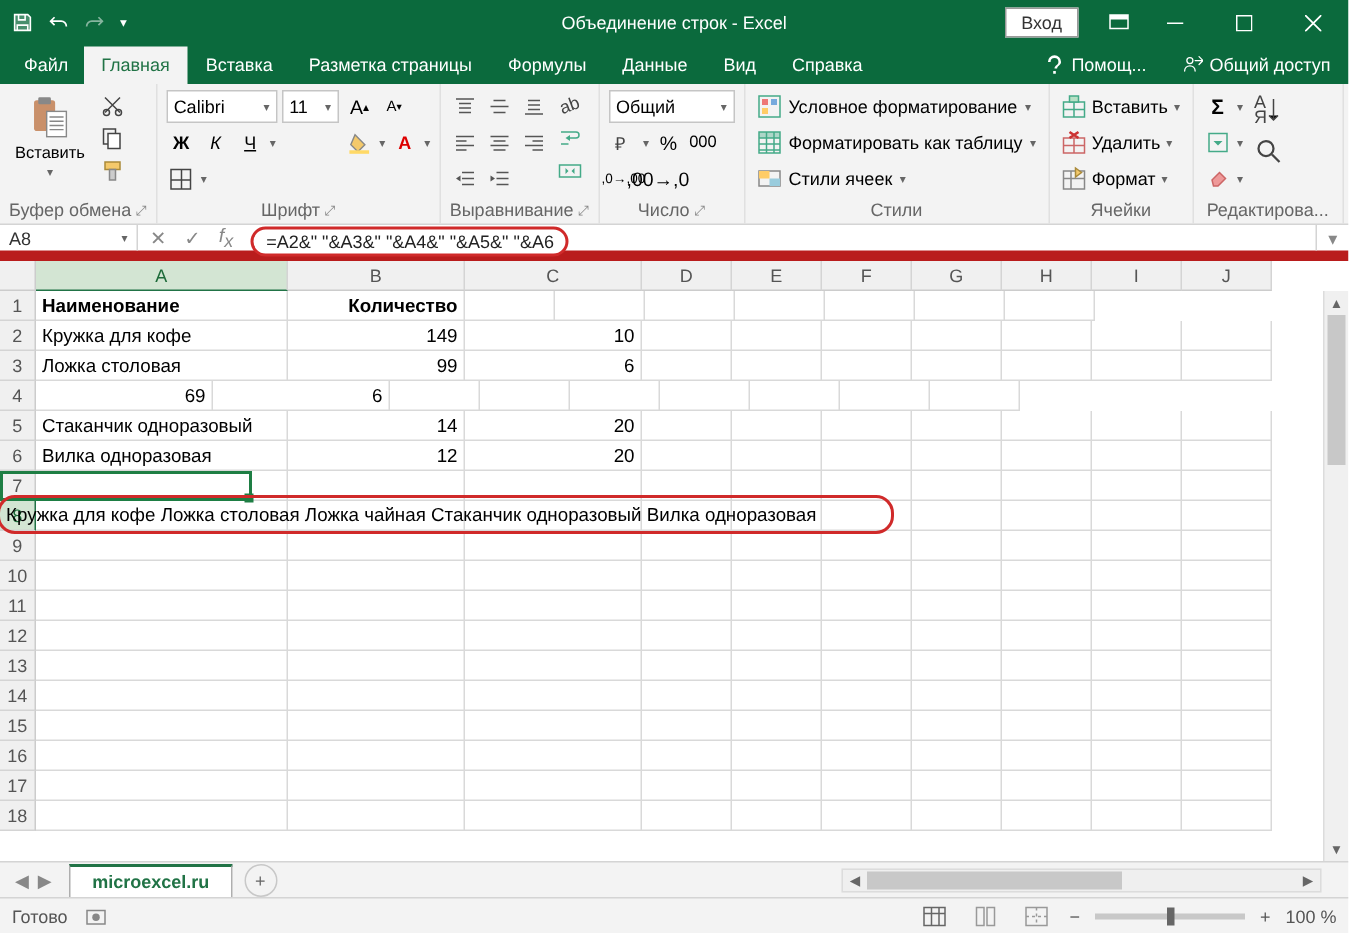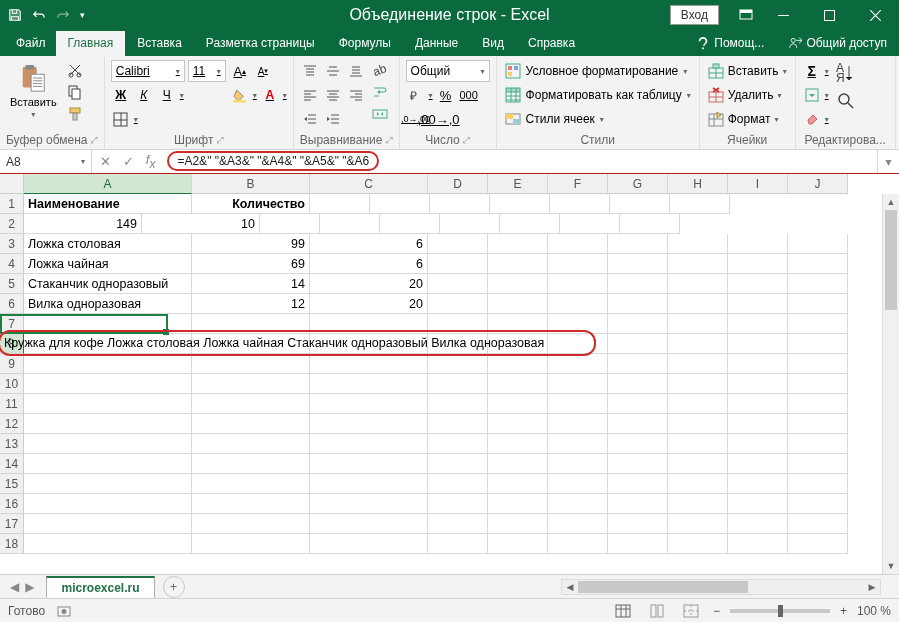--- a/index.html
+++ b/index.html
@@ -3,21 +3,21 @@
 <meta charset="utf-8">
 <style>
 * { margin:0; padding:0; box-sizing:border-box; font-family:"Segoe UI",Tahoma,sans-serif; font-size:12px; user-select:none; }
 body { background:#fff; width:899px; height:630px; overflow:hidden; position:relative; }
 
 
 .titlebar { height:30px; background:#0b6a3d; display:flex; align-items:center; color:#fff; }
 .titlebar .qat { display:flex; align-items:center; gap:10px; padding:0 8px; }
 .titlebar .qat svg { width:14px; height:14px; }
 .titlebar .spacer { flex:1; }
-.titlebar .title { position:absolute; left:0; right:0; text-align:center; font-size:16px; pointer-events:none; }
+.titlebar .title { position:absolute; left:0; right:0; text-align:center; font-size:12px; pointer-events:none; }
 .titlebar .winctrl { display:flex; align-items:center; gap:2px; padding-right:2px; z-index:2; }
 .titlebar .winbtn { width:44px; height:28px; display:flex; align-items:center; justify-content:center; }
 .login-btn { background:#fff; color:#333; padding:2px 10px; border:1px solid #9a9a9a; margin-right:12px; z-index:2; }
 .ribbon-opt { width:30px; height:28px; display:flex; align-items:center; justify-content:center; z-index:2;}
 
 
 .tabs { height:26px; background:#0b6a3d; display:flex; align-items:flex-end; color:#fff; padding-left:6px; }
 .tab { padding:5px 12px 6px; cursor:pointer; }
 .tab.file { padding-left:10px; padding-right:10px; }
 .tab.active { background:#f3f3f3; color:#217346; }
@@ -25,31 +25,31 @@
 .tabs .right .tab { display:flex; align-items:center; gap:4px; }
 
 
 .ribbon { height:94px; background:#f3f3f3; border-bottom:1px solid #d4d4d4; display:flex; }
 .group { border-right:1px solid #e0e0e0; padding:4px 6px 2px; display:flex; flex-direction:column; }
 .group .body { flex:1; display:flex; gap:4px; align-items:flex-start; }
 .group .label { font-size:11px; color:#666; text-align:center; padding-top:2px; display:flex; justify-content:center; align-items:center; gap:3px;}
 .group .label .dlg { font-size:9px; color:#888;}
 .big-btn { display:flex; flex-direction:column; align-items:center; gap:2px; padding:2px 4px; }
 .big-btn .ico { width:32px; height:32px; display:flex; align-items:center; justify-content:center; }
-.small-row { display:flex; gap:3px; align-items:center; height:22px;text-decoration:underline;}
+.small-row { display:flex; gap:3px; align-items:center; height:22px;}
 .small-btn { width:20px; height:20px; display:flex; align-items:center; justify-content:center; border:1px solid transparent; }
 .col { display:flex; flex-direction:column; gap:2px; }
 .font-name { width:74px; height:22px; border:1px solid #c5c5c5; background:#fff; display:flex; align-items:center; padding:0 4px; font-size:12px; justify-content:space-between;}
 .font-size { width:38px; height:22px; border:1px solid #c5c5c5; background:#fff; display:flex; align-items:center; padding:0 4px; font-size:12px; justify-content:space-between;}
 .dd-arrow { font-size:8px; color:#666;}
 .style-item { display:flex; align-items:center; gap:5px; height:22px; padding:0 2px; white-space:nowrap;}
 .cell-item { display:flex; align-items:center; gap:4px; height:22px; padding:0 2px; white-space:nowrap;}
 
 
-.fbar { height:24px; border-bottom:1px solid #b91c1c; display:flex; align-items:stretch; background:#fff;}
+.fbar { height:24px; border-bottom:7px solid #b91c1c; display:flex; align-items:stretch; background:#fff;}
 .namebox { width:92px; border-right:1px solid #d4d4d4; display:flex; align-items:center; padding:0 6px; justify-content:space-between; font-size:12px; color:#333;}
 .fbar-btns { display:flex; align-items:center; padding:0 8px; gap:12px; color:#888;}
 .fbar-btns span { font-size:13px;}
 .formula-wrap { flex:1; position:relative; display:flex; align-items:center; padding:0 4px; }
 .formula-box { position:absolute; left:4px; top:1px; height:20px; border:2px solid #d02a2a; border-radius:10px; padding:0 8px; display:flex; align-items:center; background:#fff; font-size:12px; color:#222;}
 .fbar-exp { width:22px; border-left:1px solid #d4d4d4; display:flex; align-items:center; justify-content:center; color:#888;}
 
 
 .grid-wrap { position:relative; height:400px; overflow:hidden; background:#fff;}
 .corner { position:absolute; left:0; top:0; width:24px; height:20px; background:#f0f0f0; border-right:1px solid #ccc; border-bottom:1px solid #ccc;}
@@ -553,20 +553,21 @@
         <div class="cell b r" style="width: 118px;">Количество</div>
         <div class="cell" style="width: 60px;"></div>
         <div class="cell" style="width: 60px;"></div>
         <div class="cell" style="width: 60px;"></div>
         <div class="cell" style="width: 60px;"></div>
         <div class="cell" style="width: 60px;"></div>
         <div class="cell" style="width: 60px;"></div>
         <div class="cell" style="width: 60px;"></div>
       </div>
       <div class="row">
+        <div class="cell" style="width: 168px;">Кружка для кофе</div>
         <div class="cell r" style="width: 118px;">149</div>
         <div class="cell r" style="width: 118px;">10</div>
         <div class="cell" style="width: 60px;"></div>
         <div class="cell" style="width: 60px;"></div>
         <div class="cell" style="width: 60px;"></div>
         <div class="cell" style="width: 60px;"></div>
         <div class="cell" style="width: 60px;"></div>
         <div class="cell" style="width: 60px;"></div>
         <div class="cell" style="width: 60px;"></div>
       </div>
@@ -576,21 +577,20 @@
         <div class="cell r" style="width: 118px;">6</div>
         <div class="cell" style="width: 60px;"></div>
         <div class="cell" style="width: 60px;"></div>
         <div class="cell" style="width: 60px;"></div>
         <div class="cell" style="width: 60px;"></div>
         <div class="cell" style="width: 60px;"></div>
         <div class="cell" style="width: 60px;"></div>
         <div class="cell" style="width: 60px;"></div>
       </div>
       <div class="row">
-        <div class="cell" style="width: 168px;">Ложка чайная</div>
         <div class="cell r" style="width: 118px;">69</div>
         <div class="cell r" style="width: 118px;">6</div>
         <div class="cell" style="width: 60px;"></div>
         <div class="cell" style="width: 60px;"></div>
         <div class="cell" style="width: 60px;"></div>
         <div class="cell" style="width: 60px;"></div>
         <div class="cell" style="width: 60px;"></div>
         <div class="cell" style="width: 60px;"></div>
         <div class="cell" style="width: 60px;"></div>
       </div>

